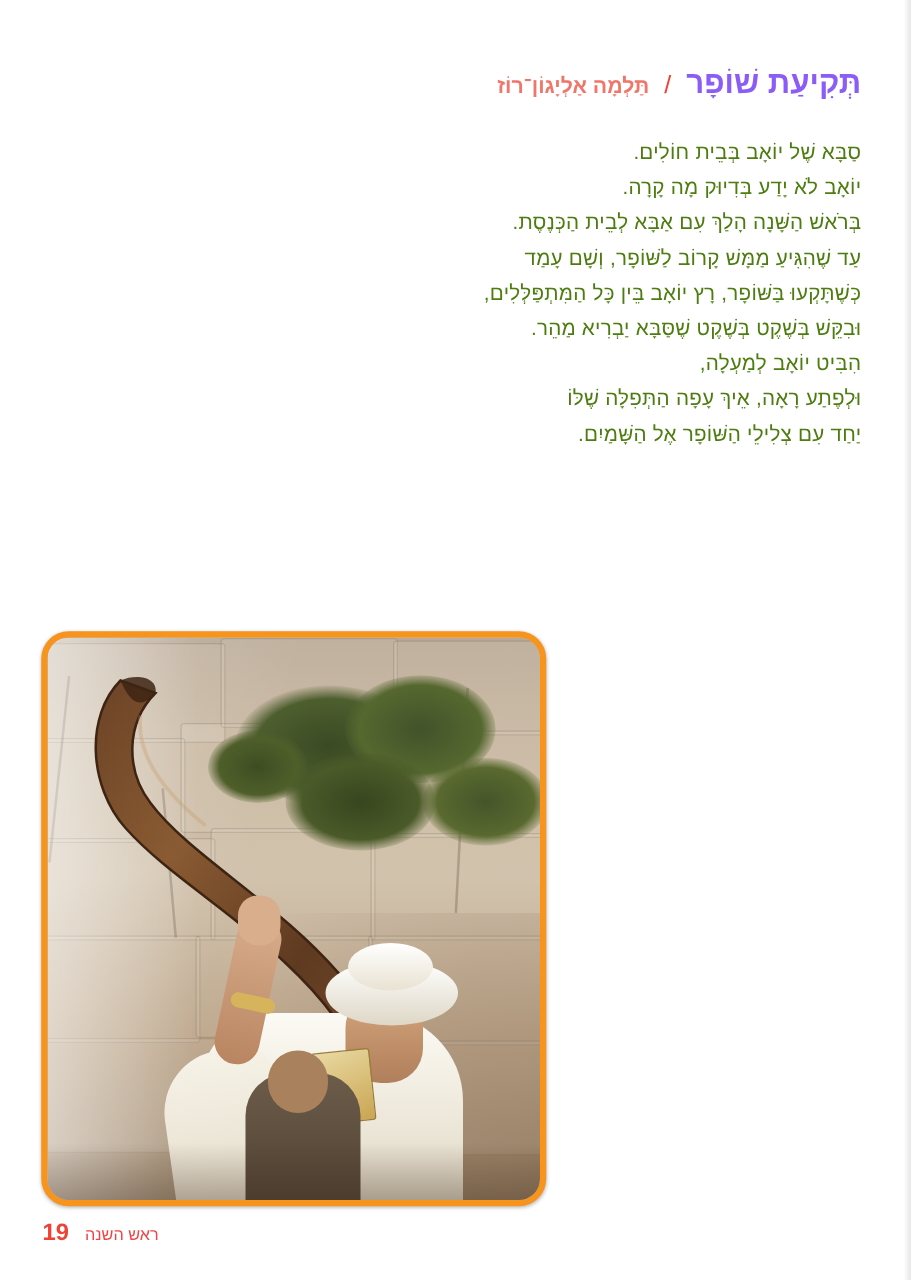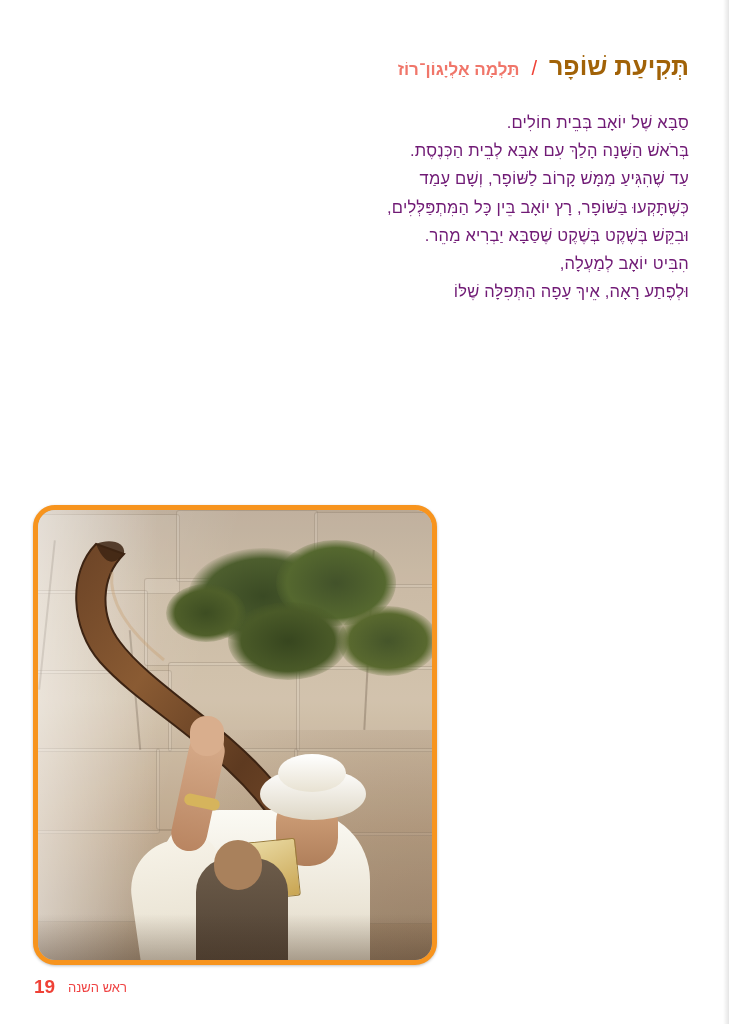--- a/index.html
+++ b/index.html
@@ -31,21 +31,21 @@
     flex-direction: row;
     justify-content: flex-start;
     align-items: baseline;
     gap: 10px;
     direction: rtl;
   }
   .poem-title {
     font-family: "Liberation Sans", sans-serif;
     font-weight: bold;
     font-size: 25px;
-    color: #a16207;
+    color: #8b5cf6;
     letter-spacing: 0px;
     white-space: nowrap;
   }
   .title-sep {
     font-size: 20px;
     color: #ef4136;
     font-weight: normal;
     padding: 0 2px;
   }
   .poem-author {
@@ -61,21 +61,21 @@
     position: absolute;
     top: 108px;
     right: 40px;
     width: 600px;
     direction: rtl;
     text-align: right;
   }
   .poem-line {
     font-family: "Liberation Sans", sans-serif;
     font-size: 16.5px;
-    color: #701a75;
+    color: #4d7c0f;
     line-height: 28.2px;
     white-space: nowrap;
     letter-spacing: 0.2px;
   }
 
   
   .photo-frame {
     position: absolute;
     left: 33px;
     top: 505px;
@@ -185,26 +185,28 @@
 <div class="page">
 
   <div class="title-row">
     <span class="poem-title">תְּקִיעַת שׁוֹפָר</span>
     <span class="title-sep">/</span>
     <span class="poem-author">תַּלְמָה אַלְיָגוֹן־רוֹז</span>
   </div>
 
   <div class="poem">
     <div class="poem-line">סַבָּא שֶׁל יוֹאָב בְּבֵית חוֹלִים.</div>
+    <div class="poem-line">יוֹאָב לֹא יָדַע בְּדִיוּק מָה קָרָה.</div>
     <div class="poem-line">בְּרֹאשׁ הַשָּׁנָה הָלַךְ עִם אַבָּא לְבֵית הַכְּנֶסֶת.</div>
     <div class="poem-line">עַד שֶׁהִגִּיעַ מַמָּשׁ קָרוֹב לַשּׁוֹפָר, וְשָׁם עָמַד</div>
     <div class="poem-line">כְּשֶׁתָּקְעוּ בַּשּׁוֹפָר, רָץ יוֹאָב בֵּין כָּל הַמִּתְפַּלְּלִים,</div>
     <div class="poem-line">וּבִקֵּשׁ בְּשֶׁקֶט בְּשֶׁקֶט שֶׁסַּבָּא יַבְרִיא מַהֵר.</div>
     <div class="poem-line">הִבִּיט יוֹאָב לְמַעְלָה,</div>
     <div class="poem-line">וּלְפֶתַע רָאָה, אֵיךְ עָפָה הַתְּפִלָּה שֶׁלּוֹ</div>
+    <div class="poem-line">יַחַד עִם צְלִילֵי הַשּׁוֹפָר אֶל הַשָּׁמַיִם.</div>
   </div>
 
   <div class="photo-frame">
     <div class="photo-inner">
       <div class="wall"></div>
 
       <div class="stone" style="left:-10px;  top:4px;   width:150px; height:78px;"></div>
       <div class="stone" style="left:138px;  top:0px;   width:140px; height:70px;"></div>
       <div class="stone" style="left:276px;  top:2px;   width:130px; height:74px;"></div>
       <div class="stone" style="left:-12px;  top:80px;  width:120px; height:82px;"></div>

